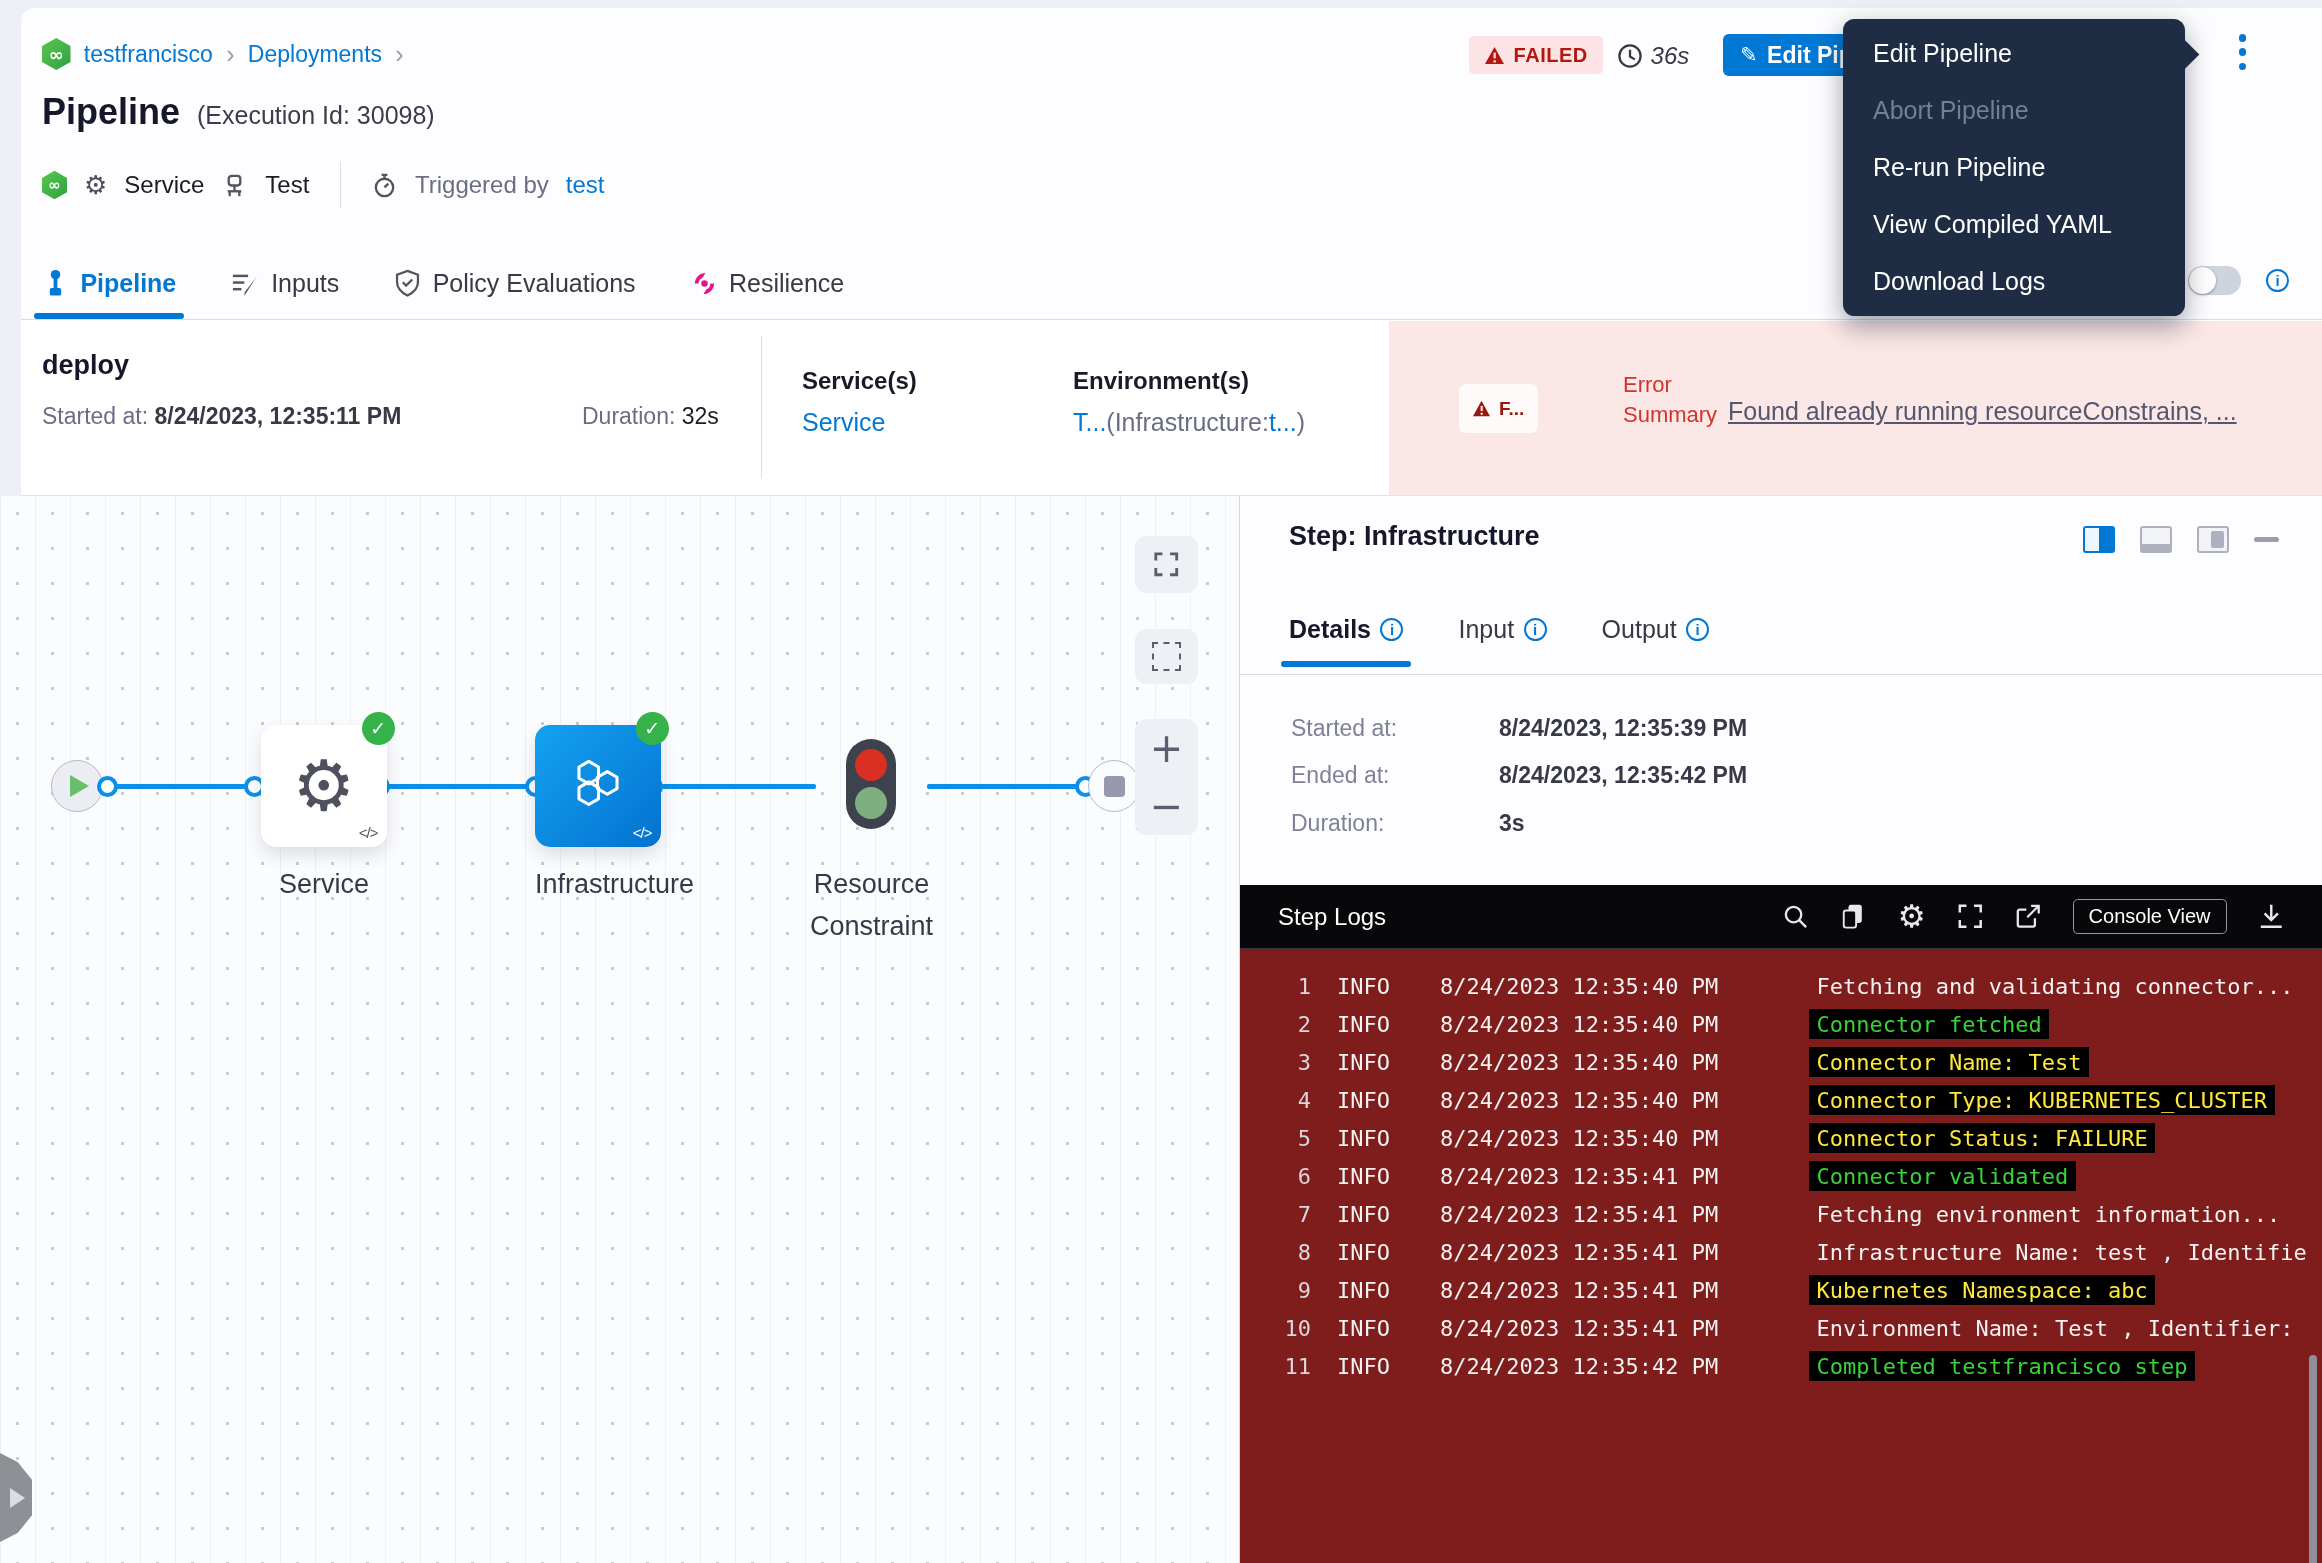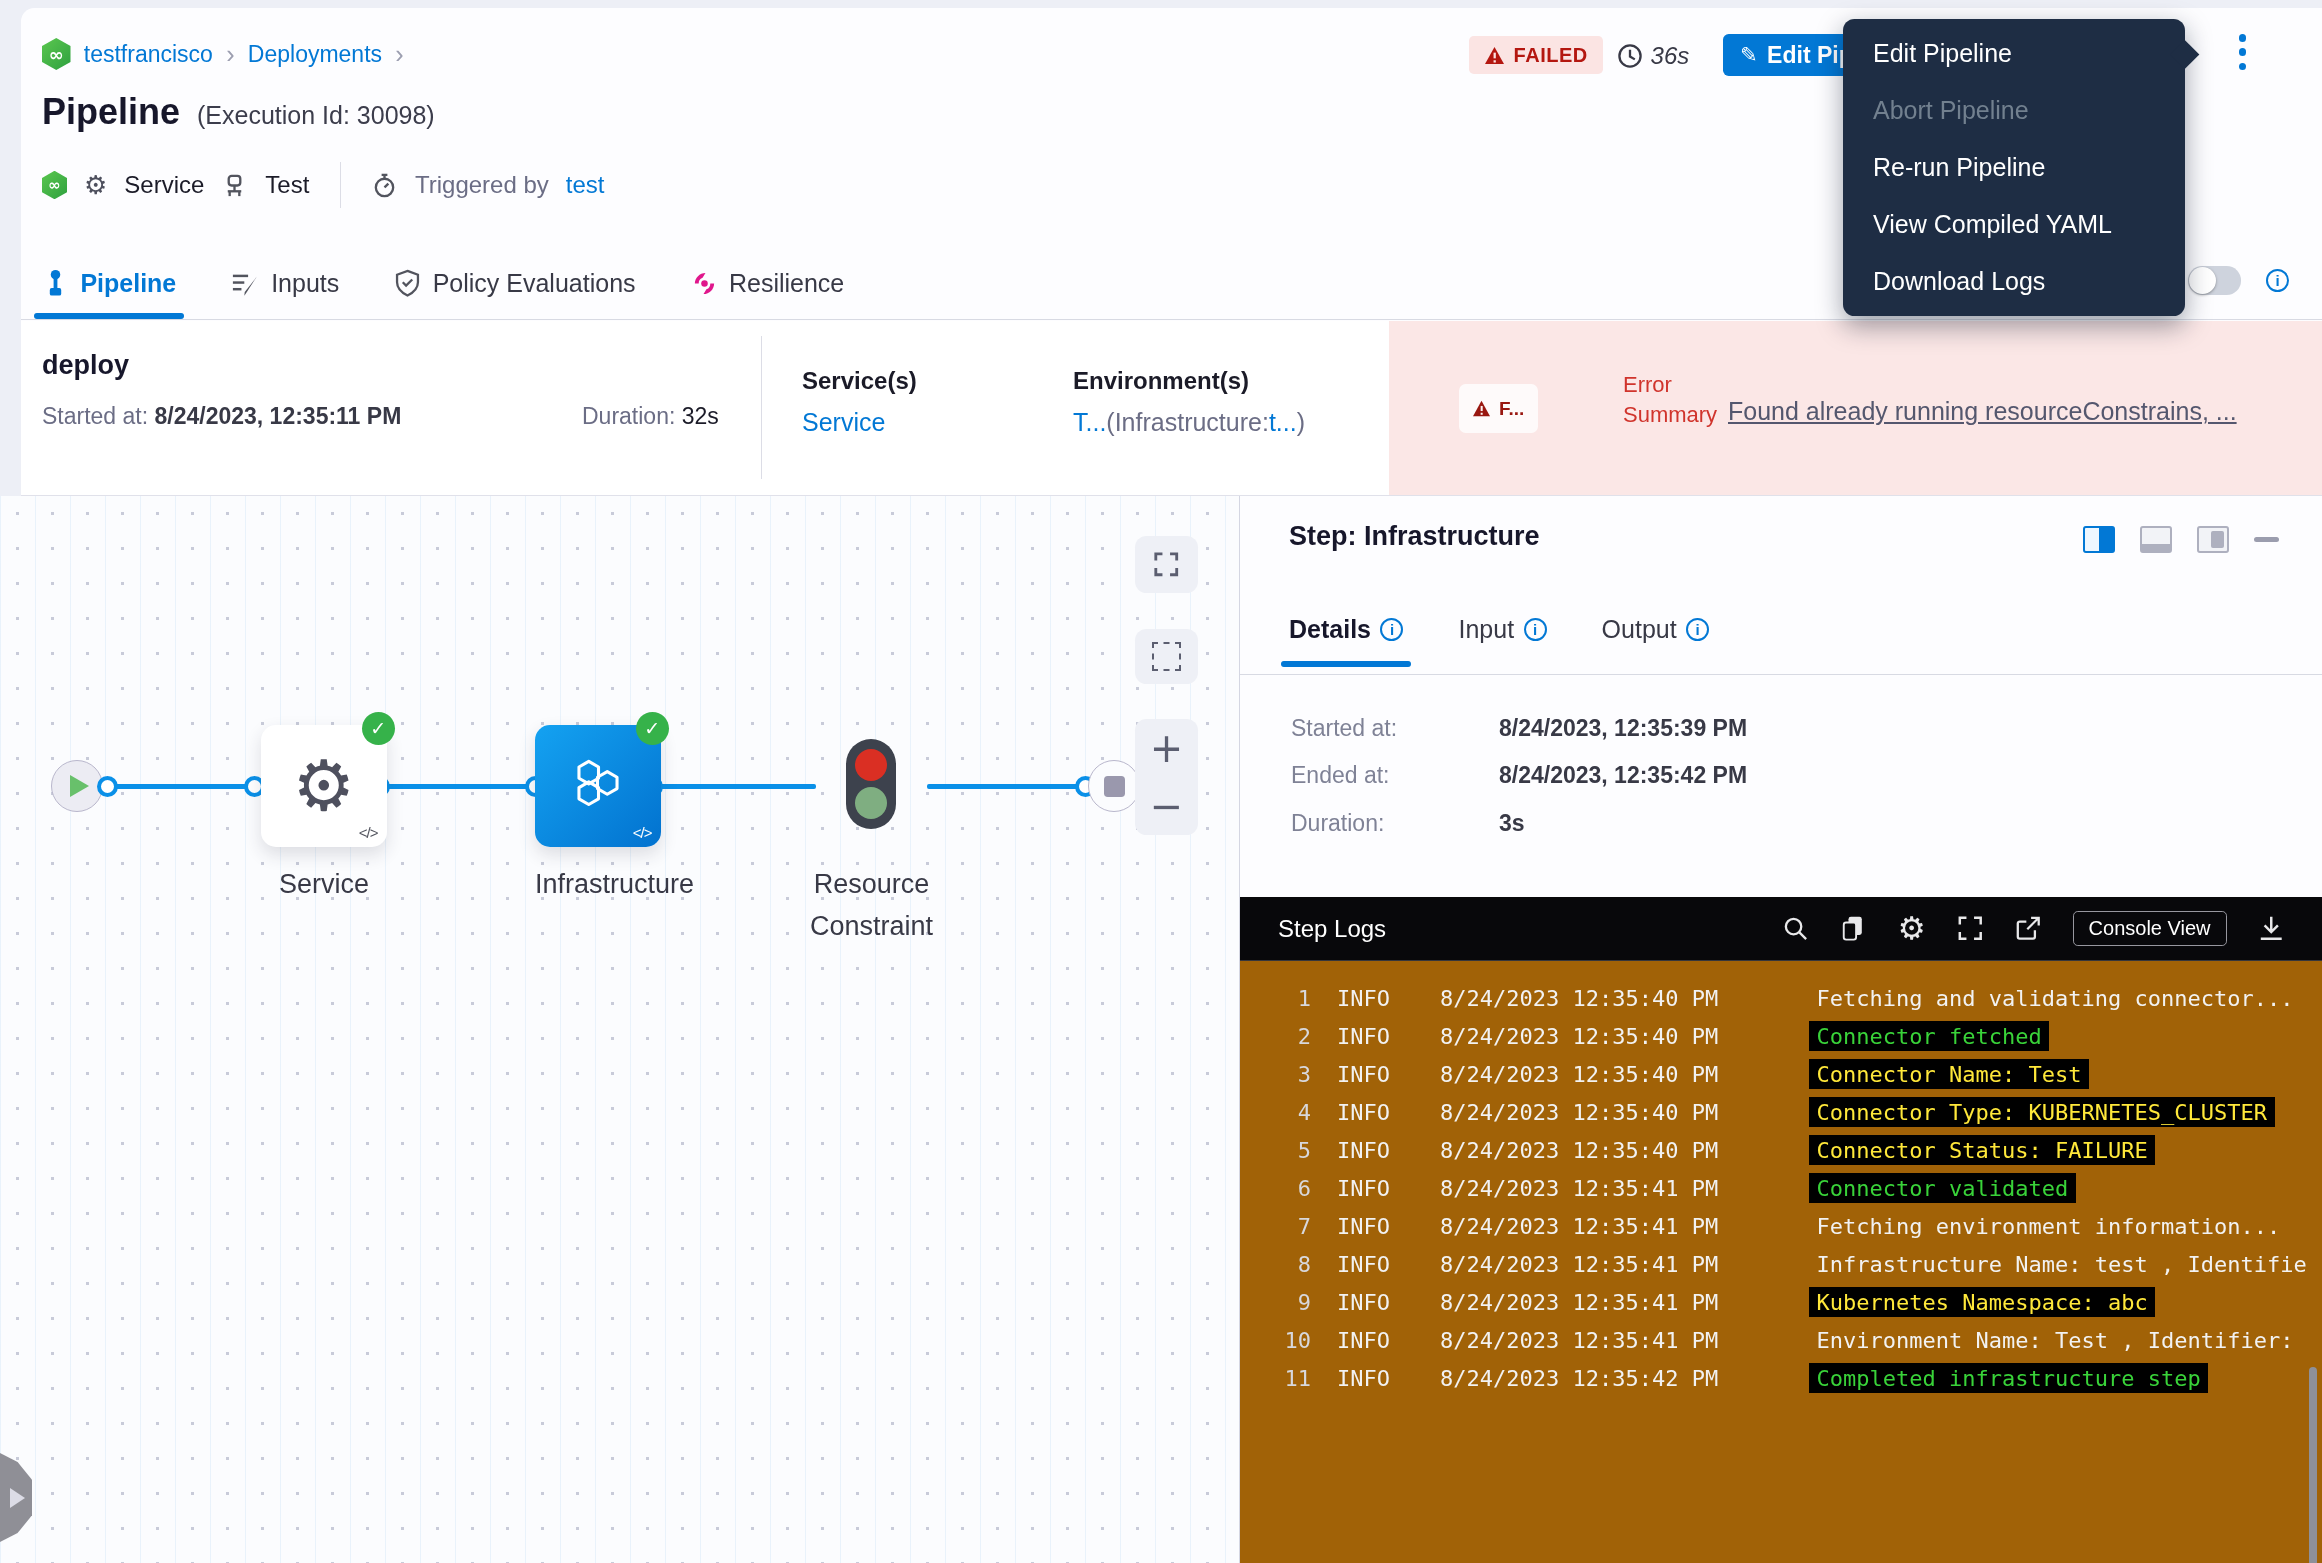--- a/index.html
+++ b/index.html
@@ -130,21 +130,21 @@
   .wic.mini{border:none;width:25px;height:4.8px;border-radius:2.9px;background:#9b9dae;align-self:center;}
   .ptabs{position:absolute;left:49px;top:105px;display:flex;gap:55px;align-items:center;}
   .ptab{display:flex;align-items:center;gap:9.5px;font-size:25px;color:#383946;cursor:pointer;position:relative;height:57px;}
   .ptab.active{font-weight:bold;color:#17172b;}
   .ptab.active::after{content:"";position:absolute;left:-7.6px;right:-7.6px;bottom:-8.6px;height:5.7px;background:#0278d5;border-radius:2.9px;}
   .ptab-div{position:absolute;left:0;right:0;top:178px;height:1px;background:#d8dae3;}
   .drow{position:absolute;left:51px;font-size:23px;color:#7f8296;}
   .drow .dv{position:absolute;left:208px;top:0;font-weight:bold;color:#383946;white-space:nowrap;}
 
   
-  .console{position:absolute;left:0;right:0;top:389px;bottom:0;background:#a16207;margin-top:12px;}
+  .console{position:absolute;left:0;right:0;top:389px;bottom:0;background:#7f1d1d;}
   .console-head{position:absolute;left:0;right:0;top:0;height:64px;background:#08080b;border-bottom:1px solid #35353b;
      display:flex;align-items:center;padding:0 38px;box-sizing:border-box;color:#fff;}
   .console-head .ttl{font-size:24px;}
   .chead-ics{margin-left:auto;display:flex;align-items:center;gap:30px;}
   .cv-btn2{border:1.9px solid #97979f;border-radius:4.8px;padding:4.8px 15px;font-size:20px;color:#fff;cursor:pointer;}
   .log-list{position:absolute;left:0;right:17px;top:82px;bottom:0;overflow:hidden;
      font-family:"DejaVu Sans Mono",monospace;font-size:22px;}
   .log-row{height:38px;display:flex;align-items:center;white-space:nowrap;}
   .log-row .ln{width:71px;text-align:right;color:#d8d8dc;flex:none;}
   .log-row .lvl{margin-left:26px;width:67px;color:#f2f2f2;flex:none;}
@@ -529,20 +529,20 @@
           <div class="log-row">
             <span class="ln">10</span>
             <span class="lvl">INFO</span>
             <span class="time">8/24/2023 12:35:41 PM</span>
             <span class="msg c-white">Environment Name: Test , Identifier: Te</span>
           </div>
           <div class="log-row">
             <span class="ln">11</span>
             <span class="lvl">INFO</span>
             <span class="time">8/24/2023 12:35:42 PM</span>
-            <span class="msg c-green">Completed infrastructure step</span>
+            <span class="msg c-green">Completed testfrancisco step</span>
           </div>
         </div>
       <div class="scrollbar"></div>
     </div>
   </div>
 </div>
 
 
 </body></html>

